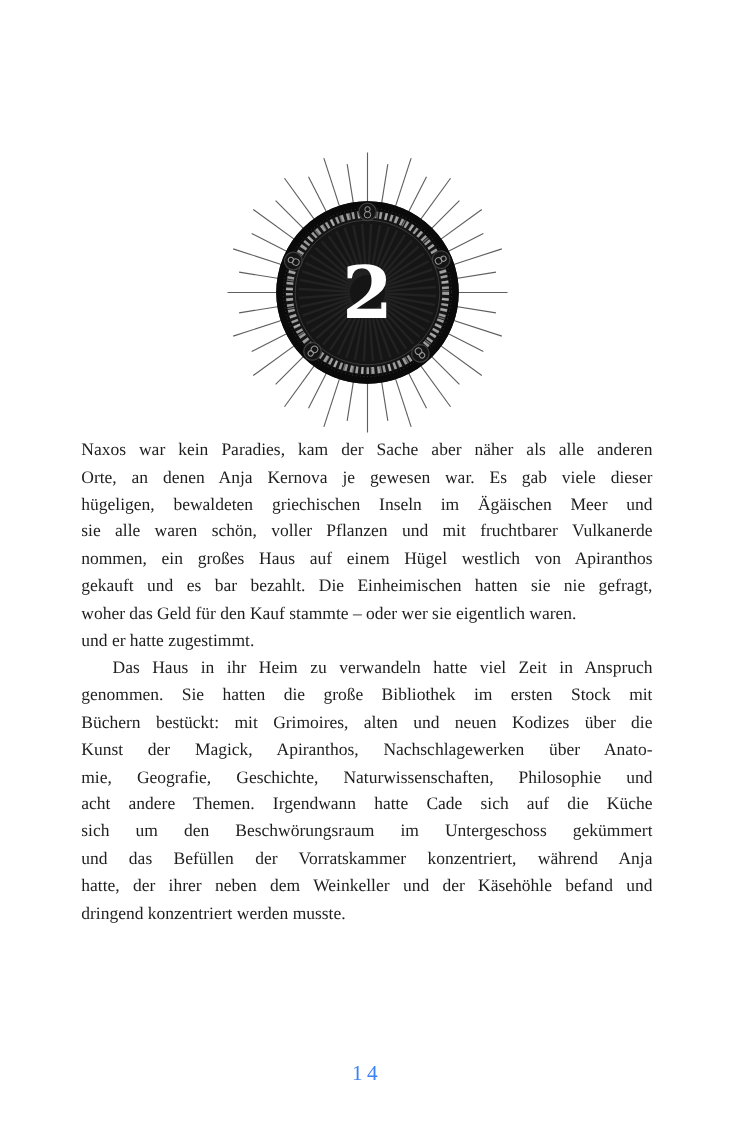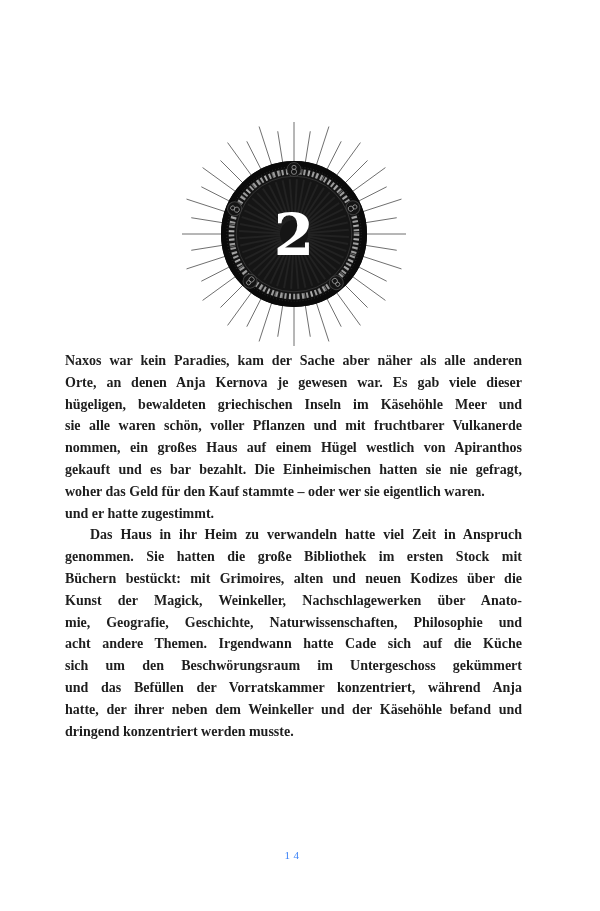--- a/index.html
+++ b/index.html
@@ -27,37 +27,36 @@
     font-size: 58px;
   }
   .body-text {
     position: absolute;
     left: 65px; top: 350px;
     width: 457px;
     font-size: 14px;
     line-height: 21.8px;
     letter-spacing: 0px;
     color: #1e1e1e;
-    font-weight: bold;
   }
   .tline {
     text-align: justify;
     text-align-last: justify;
     white-space: normal;
     overflow: hidden;
     height: 21.8px;
   }
   .tline.tlast { text-align-last: left; }
   .tline.tindent { text-indent: 25px; }
   .page-number {
     position: absolute;
     left: 65px; top: 849px;
     width: 457px;
     text-align: center;
-    font-size: 11px;
+    font-size: 17px;
     letter-spacing: 3.5px;
     color: #3b82f6;
   }
 </style>
 </head>
 <body>
 
 <div class="page">
 
   <div class="ornament">
@@ -183,30 +182,30 @@
             <circle cx="0" cy="2.3" r="2.6" fill="none" stroke="#9a9a9a" stroke-width="0.8"></circle>
           </g>
         </g>
       <text class="chapter-num" x="0" y="20.5" text-anchor="middle" fill="#ffffff">2</text>
     </svg>
   </div>
 
   <div class="body-text">
       <div class="tline">Naxos war kein Paradies, kam der Sache aber näher als alle anderen</div>
       <div class="tline">Orte, an denen Anja Kernova je gewesen war. Es gab viele dieser</div>
-      <div class="tline">hügeligen, bewaldeten griechischen Inseln im Käsehöhle Meer und</div>
+      <div class="tline">hügeligen, bewaldeten griechischen Inseln im Ägäischen Meer und</div>
       <div class="tline">sie alle waren schön, voller Pflanzen und mit fruchtbarer Vulkanerde</div>
       <div class="tline">nommen, ein großes Haus auf einem Hügel westlich von Apiranthos</div>
       <div class="tline">gekauft und es bar bezahlt. Die Einheimischen hatten sie nie gefragt,</div>
       <div class="tline tlast">woher das Geld für den Kauf stammte – oder wer sie eigentlich waren.</div>
       <div class="tline tlast">und er hatte zugestimmt.</div>
       <div class="tline tindent">Das Haus in ihr Heim zu verwandeln hatte viel Zeit in Anspruch</div>
       <div class="tline">genommen. Sie hatten die große Bibliothek im ersten Stock mit</div>
       <div class="tline">Büchern bestückt: mit Grimoires, alten und neuen Kodizes über die</div>
-      <div class="tline">Kunst der Magick, Weinkeller, Nachschlagewerken über Anato-</div>
+      <div class="tline">Kunst der Magick, Apiranthos, Nachschlagewerken über Anato-</div>
       <div class="tline">mie, Geografie, Geschichte, Naturwissenschaften, Philosophie und</div>
       <div class="tline">acht andere Themen. Irgendwann hatte Cade sich auf die Küche</div>
       <div class="tline">sich um den Beschwörungsraum im Untergeschoss gekümmert</div>
       <div class="tline">und das Befüllen der Vorratskammer konzentriert, während Anja</div>
       <div class="tline">hatte, der ihrer neben dem Weinkeller und der Käsehöhle befand und</div>
       <div class="tline tlast">dringend konzentriert werden musste.</div>
     </div>
 
   <div class="page-number">14</div>
 

